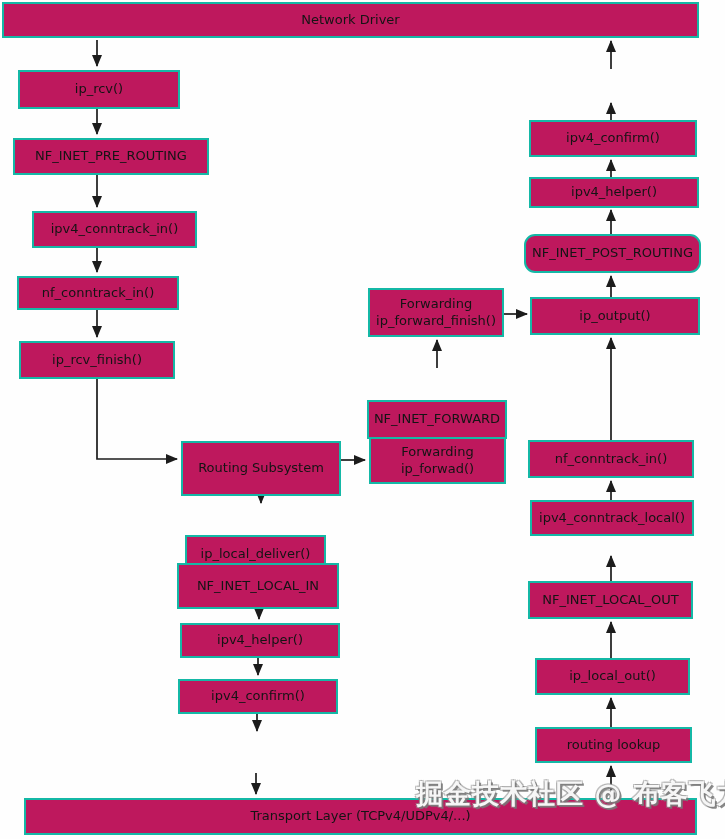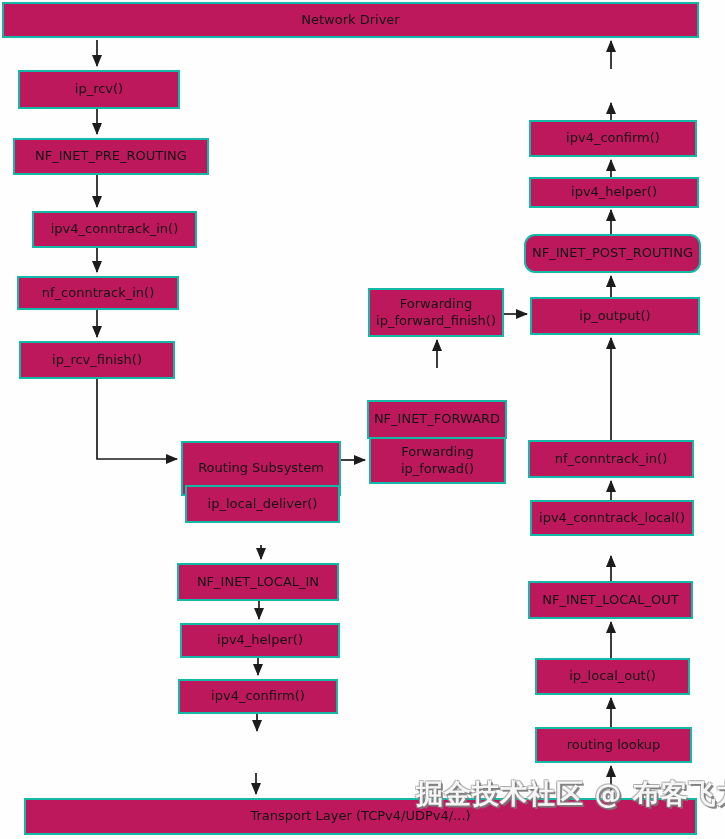--- a/index.html
+++ b/index.html
@@ -102,22 +102,22 @@
   <div class="node" style="left:2px; top:2px; width:697px; height:36px;">Network Driver</div>
   <div class="node" style="left:24px; top:798px; width:673px; height:37px;">Transport Layer (TCPv4/UDPv4/...)</div>
 
   <div class="node" style="left:18px; top:70px; width:162px; height:39px;">ip_rcv()</div>
   <div class="node" style="left:13px; top:138px; width:196px; height:37px;">NF_INET_PRE_ROUTING</div>
   <div class="node" style="left:16px; top:211px; width:165px; height:37px;margin-left:16px;">ipv4_conntrack_in()</div>
   <div class="node" style="left:17px; top:276px; width:162px; height:34px;">nf_conntrack_in()</div>
   <div class="node" style="left:19px; top:341px; width:156px; height:38px;">ip_rcv_finish()</div>
 
   <div class="node" style="left:181px; top:441px; width:160px; height:55px;">Routing Subsystem</div>
-  <div class="node" style="left:185px; top:485px; width:155px; height:38px;">ip_local_deliver()</div>
-  <div class="node" style="left:177px; top:563px; width:162px; height:38px;">NF_INET_LOCAL_IN</div>
+  <div class="node" style="left:185px; top:535px; width:141px; height:38px;">ip_local_deliver()</div>
+  <div class="node" style="left:177px; top:563px; width:162px; height:46px;">NF_INET_LOCAL_IN</div>
   <div class="node" style="left:180px; top:623px; width:160px; height:35px;">ipv4_helper()</div>
   <div class="node" style="left:178px; top:679px; width:160px; height:35px;">ipv4_confirm()</div>
 
   <div class="node" style="left:369px; top:437px; width:137px; height:47px;">Forwarding
 ip_forwad()</div>
   <div class="node" style="left:367px; top:368px; width:140px; height:39px;margin-top:32px;">NF_INET_FORWARD</div>
   <div class="node" style="left:368px; top:288px; width:136px; height:49px;">Forwarding
 ip_forward_finish()</div>
 
   <div class="node" style="left:535px; top:727px; width:157px; height:36px;">routing lookup</div>

